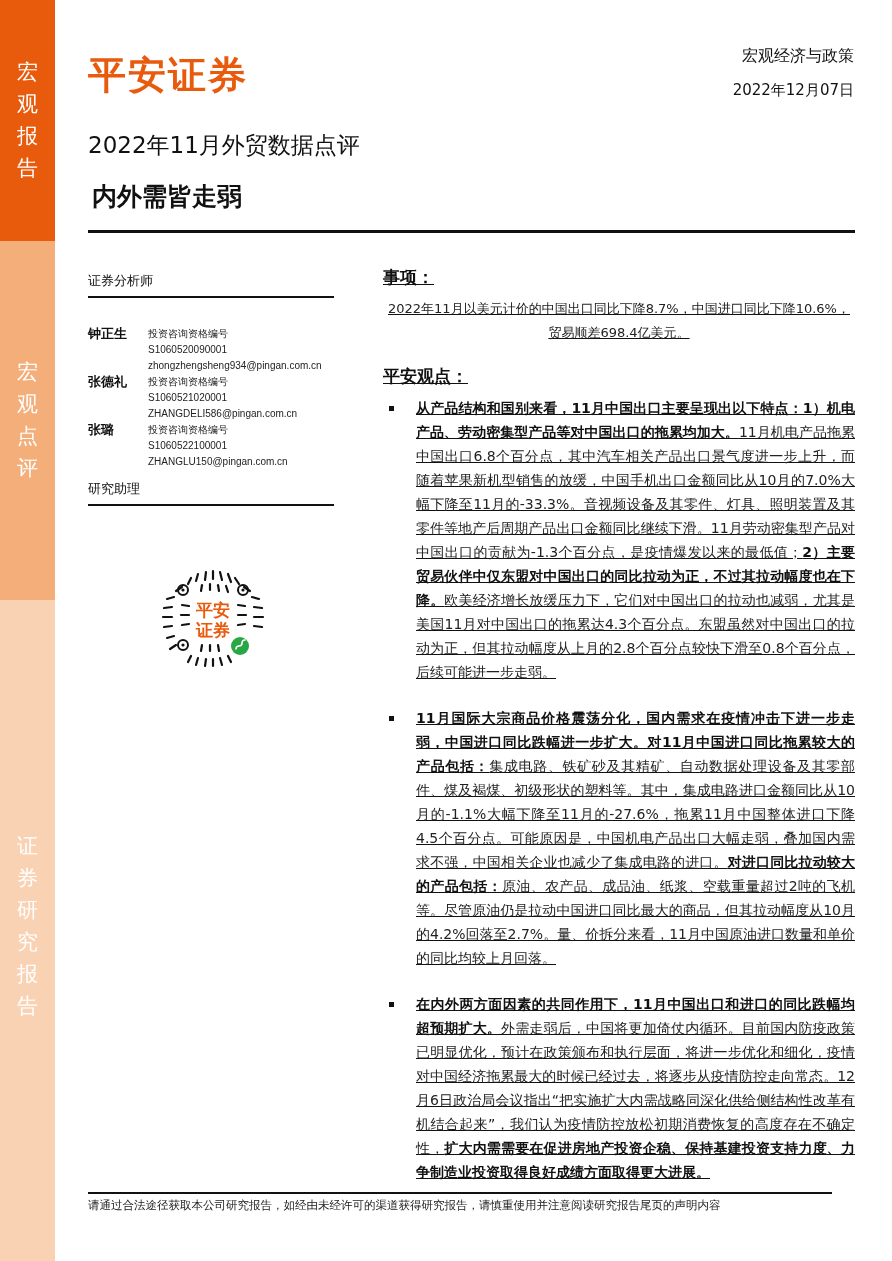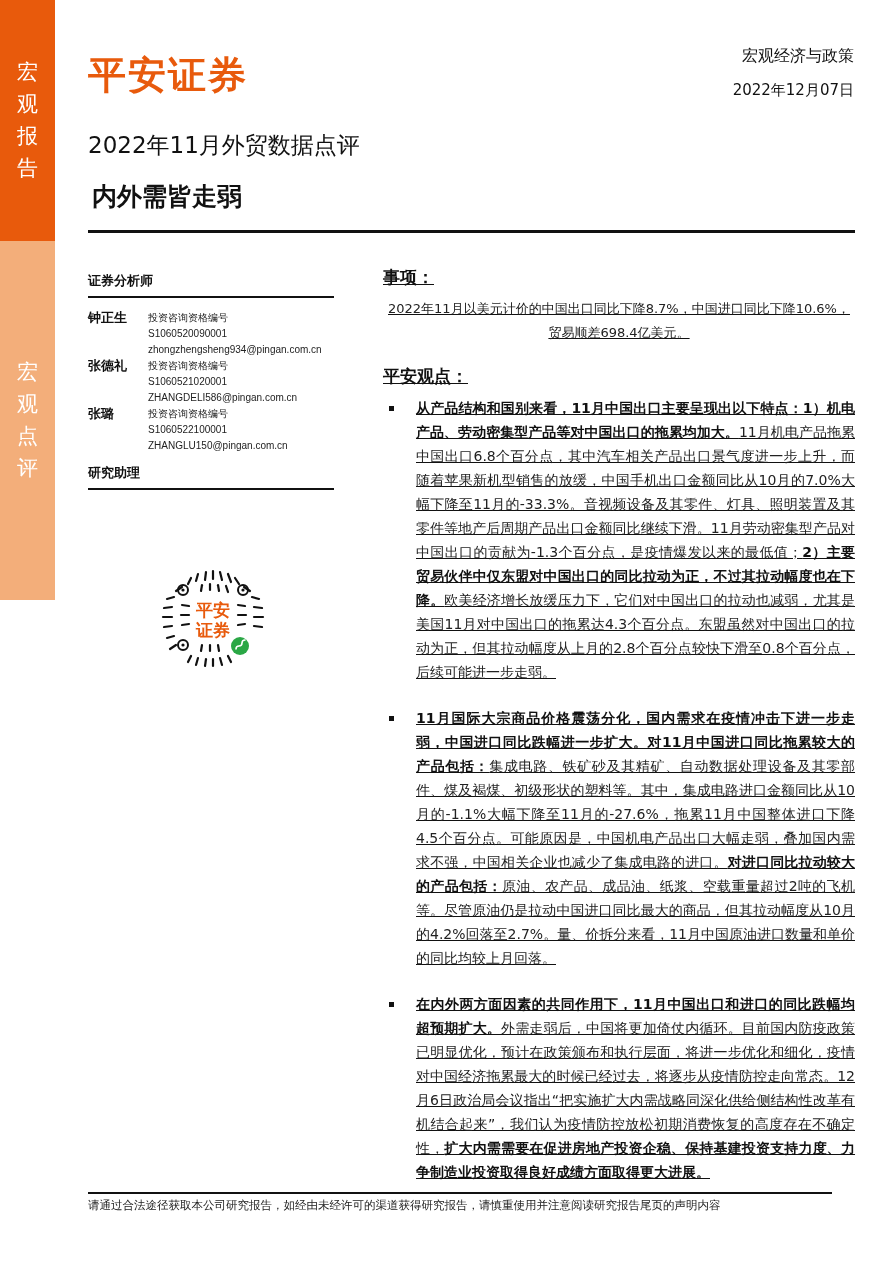--- a/index.html
+++ b/index.html
@@ -21,21 +21,21 @@
   .logo { position: absolute; left: 88px; top: 50px; font-size: 38px; font-weight: bold; color: #e85a0c; letter-spacing: 2px; font-family: "DejaVu Sans", sans-serif; }
   .header-right { position: absolute; right: 38px; top: 46px; text-align: right; }
   .category { font-size: 16px; color: #111; margin-bottom: 14px; }
   .date { font-size: 15px; color: #111; }
   .title-main { position: absolute; left: 88px; top: 130px; font-size: 23px; color: #111; }
   .title-sub { position: absolute; left: 92px; top: 180px; font-size: 25px; font-weight: bold; color: #111; }
   .header-rule { position: absolute; left: 88px; top: 230px; width: 767px; height: 3px; background: #111; }
 
   
   .left-col { position: absolute; left: 88px; top: 272px; width: 246px; }
-  .sec-title { font-size: 13px; font-weight: bold; padding-bottom: 6px; border-bottom: 2px solid #111; margin-bottom: 12px; }
+  .sec-title { font-size: 13px; font-weight: normal; padding-bottom: 6px; border-bottom: 2px solid #111; margin-bottom: 28px; }
   .person { display: flex; margin-bottom: 0; }
   .person-name { width: 60px; font-size: 13px; font-weight: bold; line-height: 16px; }
   .person-info { font-size: 10px; line-height: 16px; color: #222; font-family: "Liberation Sans", sans-serif; }
   .assist-title { margin-top: 10px; }
 
   .qr { position: absolute; left: 158px; top: 565px; width: 110px; height: 105px; }
 
   
   .right-col { position: absolute; left: 383px; top: 266px; width: 472px; text-decoration: underline; }
   .h-section { font-size: 17px; font-weight: bold; margin-bottom: 8px; }
@@ -51,20 +51,23 @@
 </style>
 </head>
 <body>
 
 <div class="sidebar">
   <div class="band band-1">
     <div class="vtext">宏观报告</div>
   </div>
   <div class="band band-2">
     <div class="vtext">宏观点评</div>
+  </div>
+  <div class="band band-3">
+    <div class="vtext">证券研究报告</div>
   </div>
 </div>
 
 <div class="logo">平安证券</div>
 <div class="header-right">
   <div class="category">宏观经济与政策</div>
   <div class="date">2022年12月07日</div>
 </div>
 <div class="title-main">2022年11月外贸数据点评</div>
 <div class="title-sub">内外需皆走弱</div>

